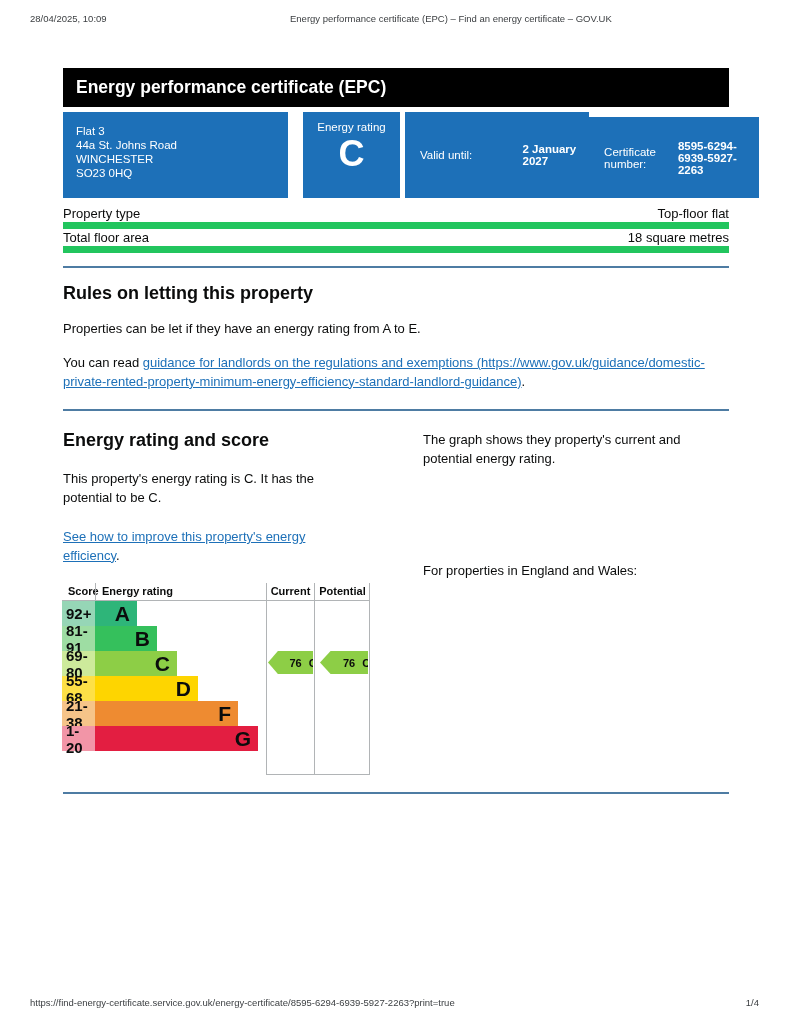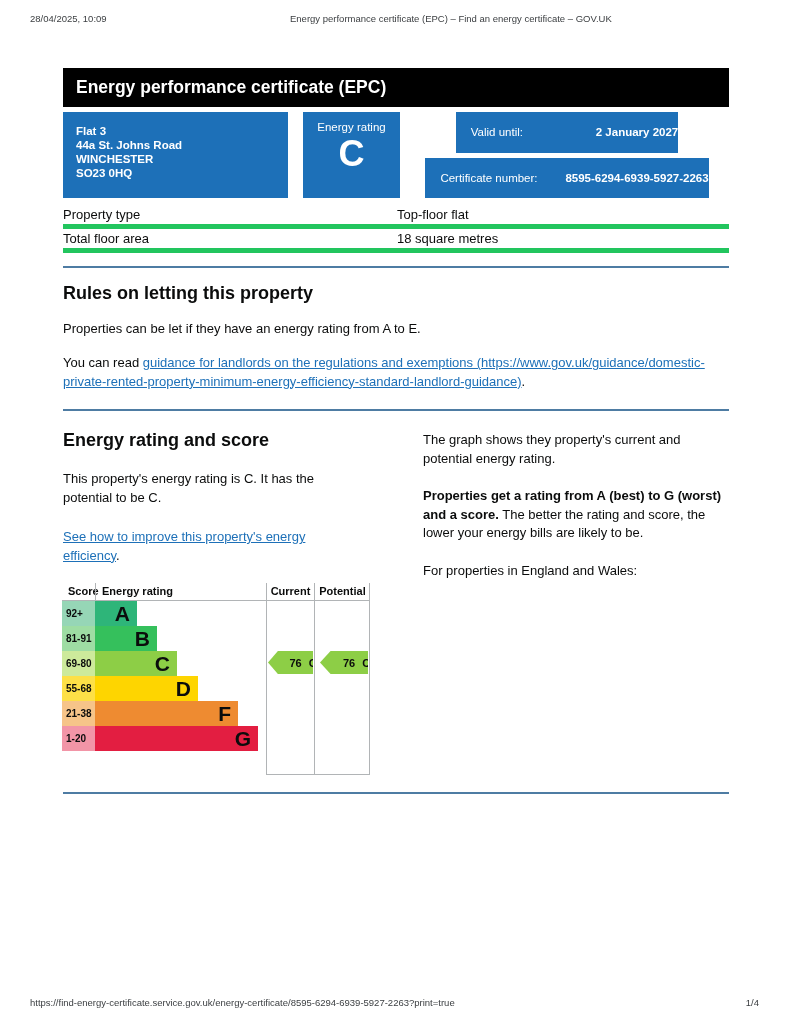--- a/index.html
+++ b/index.html
@@ -16,33 +16,33 @@
 
   
   .banner { position:absolute; left:63px; top:68px; width:666px; height:39px;
             background:#000; color:#fff; display:flex; align-items:center;
             padding-left:13px; font-size:17.5px; font-weight:700; }
 
   
   .summary { position:absolute; left:63px; top:112px; width:666px; height:86px;
              display:flex; color:#fff; font-size:11.5px; }
   .panel { background:#1d70b8; }
-  .panel-address { width:225px; padding:12px 16px 0 13px; line-height:14px;font-weight:bold; }
+  .panel-address { width:225px; padding:12px 16px 0 13px; line-height:14px; }
   .gap15 { width:15px; } .gap5 { width:5px; }
   .panel-rating { width:97px; text-align:center; padding-top:9px; }
   .panel-rating .big-letter { font-size:36px; font-weight:700; line-height:40px; margin-top:1px; }
-  .panel-meta { width:324px; display:flex; flex-direction:column; background:transparent;align-items:center; }
+  .panel-meta { width:324px; display:flex; flex-direction:row; background:transparent; }
   .meta-row { background:#1d70b8; flex:1; display:flex; align-items:center; padding-left:15px; }
   .meta-row + .meta-row { margin-top:5px; }
   .meta-label { width:117px; }
   .meta-value { font-weight:700;margin-left:8px; }
 
   
   .ptable { position:absolute; left:63px; top:205px; width:666px; font-size:13px; }
-  .ptable-row { display:flex; height:24px; align-items:center; border-bottom:5px solid #22c55e; }
+  .ptable-row { display:flex; height:24px; align-items:center; border-bottom:7px solid #22c55e;justify-content:space-between; }
   .ptable-label { width:334px; }
 
   .hr-blue { position:absolute; left:63px; width:666px; height:2px; background:#4e7ca3; }
   .hr1 { top:266px; } .hr2 { top:409px; } .hr3 { top:792px; }
 
   h2 { font-size:18px; font-weight:700; color:#0b0c0c; }
   .h2-rules { position:absolute; left:63px; top:283px; }
   .h2-rating { position:absolute; left:63px; top:430px; }
 
   .body-text { font-size:13px; line-height:18.5px; color:#0b0c0c; white-space:pre-line; }
@@ -62,21 +62,21 @@
   .chart-header { position:absolute; left:0; top:0; width:308px; height:17px; font-weight:700; }
   .ch-score { position:absolute; left:6px; top:2px; }
   .ch-divider { position:absolute; left:33px; top:0; width:1px; height:17px; background:#b1b4b6; }
   .ch-rating { position:absolute; left:40px; top:2px; }
   .ch-current { position:absolute; left:204px; width:49px; top:2px; text-align:center; }
   .ch-potential { position:absolute; left:253px; width:55px; top:2px; text-align:center; }
   .ch-underline { position:absolute; left:0; top:17px; width:308px; height:1px; background:#b1b4b6; }
 
   .bands { position:absolute; left:0; top:18px; width:204px; }
   .band-row { display:flex; height:25px; }
-  .score-cell { width:33px; font-size:10px; font-weight:700; display:flex; align-items:center; padding-left:4px; }
+  .score-cell { width:33px; font-size:15px; font-weight:700; display:flex; align-items:center; padding-left:4px; }
   .bar { display:flex; align-items:center; justify-content:flex-end; padding-right:7px; }
   .letter { font-size:21px; font-weight:800; line-height:25px; }
   .w-a{width:42px;} .w-b{width:62px;} .w-c{width:82px;} .w-d{width:103px;}
   .w-e{width:123px;} .w-f{width:143px;} .w-g{width:163px;}
 
   .cp-col { position:absolute; top:0; height:192px; border-bottom:1px solid #b1b4b6; }
   .col-current { left:204px; width:49px; border-left:1px solid #b1b4b6; border-right:1px solid #b1b4b6; }
   .col-potential { left:253px; width:55px; border-right:1px solid #b1b4b6; }
 
   .rating-arrow { position:absolute; top:68px; height:23px; display:flex; align-items:center;
@@ -145,23 +145,20 @@
   <div class="hr-blue hr2"></div>
 
   <h2 class="h2-rating">Energy rating and score</h2>
   <p class="body-text p-rating1">This property's energy rating is C. It has the
 potential to be C.</p>
   <p class="body-text p-rating-link"><span class="link">See how to improve this property's energy
 efficiency</span><span>.</span></p>
 
   <p class="body-text rcol rp1">The graph shows they property's current and
 potential energy rating.</p>
-  <p class="body-text rcol rp2"><span class="bold">Properties get a rating from A (best) to G (worst)
-and a score.</span><span> The better the rating and score, the
-lower your energy bills are likely to be.</span></p>
   <p class="body-text rcol rp3">For properties in England and Wales:</p>
 
   <div class="chart">
     <div class="chart-header">
       <span class="ch-score">Score</span>
       <span class="ch-divider"></span>
       <span class="ch-rating">Energy rating</span>
       <span class="ch-current">Current</span>
       <span class="ch-potential">Potential</span>
     </div>

